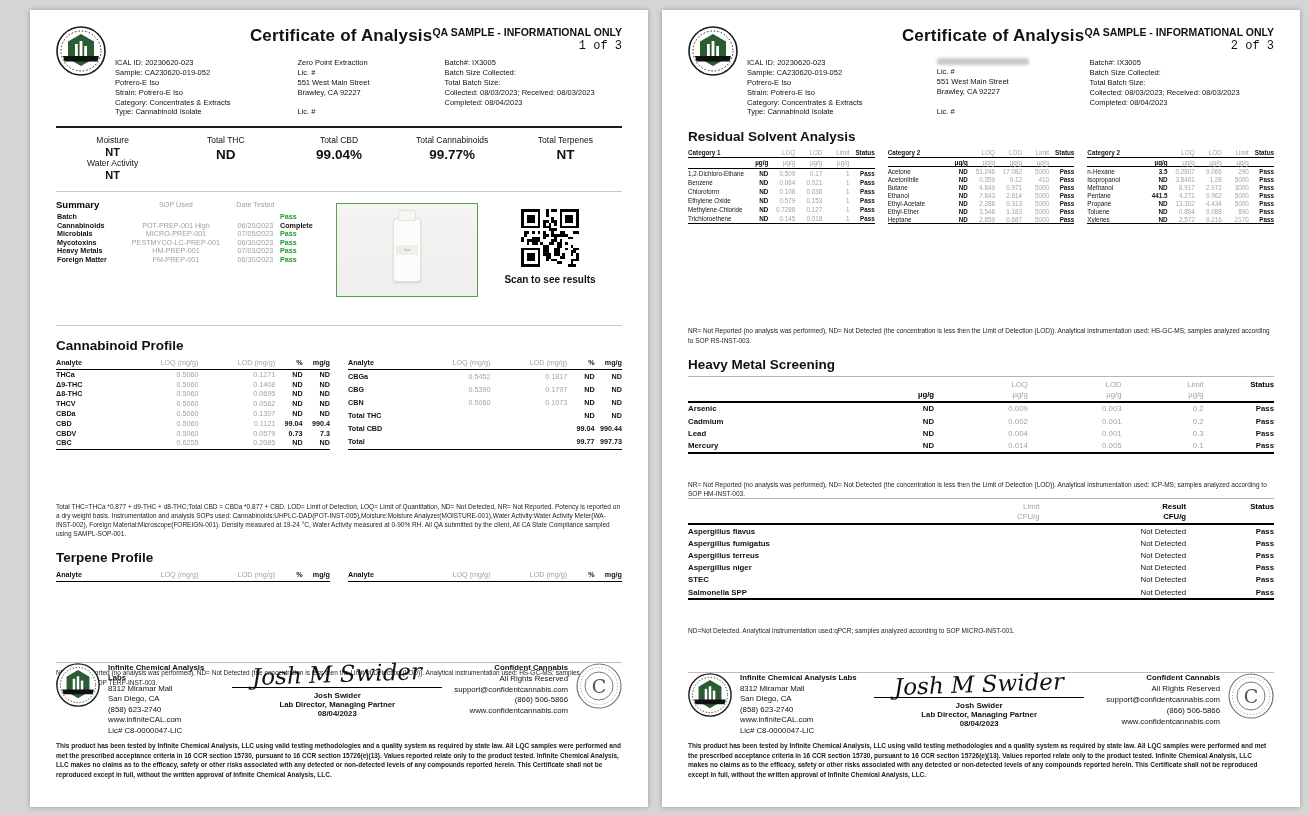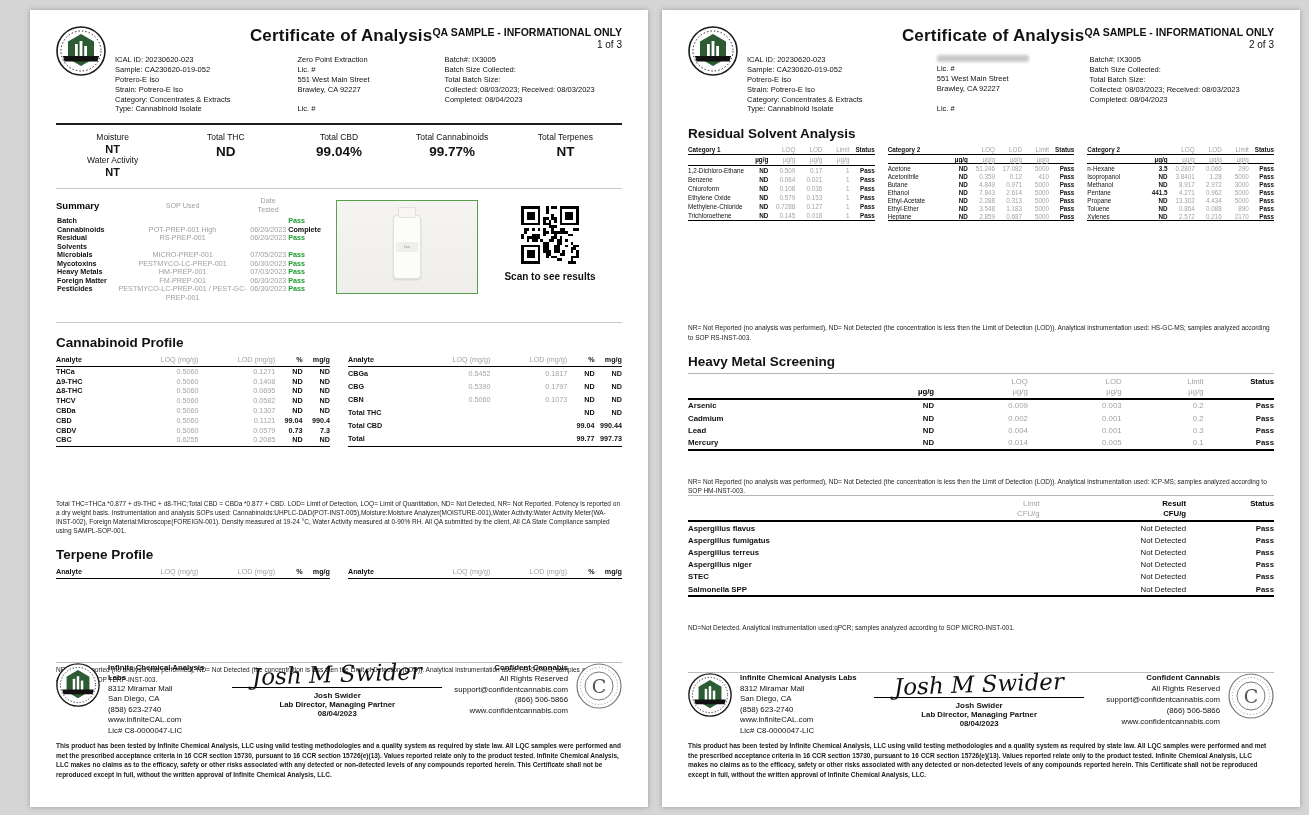--- a/index.html
+++ b/index.html
@@ -13,21 +13,21 @@
   .inner{padding:16px 26px 0 26px;position:relative;height:781px;box-sizing:border-box;}
 
   
   .coa-header{display:flex;gap:9px;}
   .badge{width:50px;height:50px;flex:none;}
   .header-body{flex:1;min-width:0;}
   .header-top{display:flex;justify-content:flex-end;align-items:flex-start;}
   .coa-title{font-size:17px;font-weight:bold;letter-spacing:.2px;}
   .qa-block{text-align:right;}
   .qa-banner{font-size:10.5px;font-weight:bold;}
-  .page-no{font-size:10px;margin-top:1px;}
+  .page-no{font-size:12px;margin-top:1px;font-family:Liberation Mono, monospace;}
   .header-info{display:flex;margin-top:5px;font-size:7.5px;line-height:1.32;}
   .info-col .line{white-space:nowrap;}
   .ic1{flex:0 0 36%;}
   .ic2{flex:0 0 29%;}
   .ic3{flex:1;}
   .blur-bar{width:92px;height:7px;background:#c9c9c9;filter:blur(1.4px);margin-bottom:2px;border-radius:2px;}
 
   
   .metrics{display:flex;border-top:2px solid #1c1c1c;border-bottom:1px solid #c8c8c8;margin-top:9px;padding:7px 0 10px;}
   .metric{flex:1;text-align:center;}
@@ -219,52 +219,40 @@
               <td></td>
               <td class="pass-green">Pass</td>
             </tr>
             <tr>
               <td>Cannabinoids</td>
               <td>POT-PREP-001 High</td>
               <td>06/20/2023</td>
               <td>Complete</td>
             </tr>
             <tr>
-              <td>Residual Solvents</td>
-              <td>RS-PREP-001</td>
-              <td>06/20/2023</td>
-              <td class="pass-green">Pass</td>
-            </tr>
-            <tr>
               <td>Microbials</td>
               <td>MICRO-PREP-001</td>
               <td>07/05/2023</td>
               <td class="pass-green">Pass</td>
             </tr>
             <tr>
               <td>Mycotoxins</td>
               <td>PESTMYCO-LC-PREP-001</td>
               <td>06/30/2023</td>
               <td class="pass-green">Pass</td>
             </tr>
             <tr>
               <td>Heavy Metals</td>
               <td>HM-PREP-001</td>
               <td>07/03/2023</td>
               <td class="pass-green">Pass</td>
             </tr>
             <tr>
               <td>Foreign Matter</td>
               <td>FM-PREP-001</td>
-              <td>06/30/2023</td>
-              <td class="pass-green">Pass</td>
-            </tr>
-            <tr>
-              <td>Pesticides</td>
-              <td>PESTMYCO-LC-PREP-001 / PEST-GC-PREP-001</td>
               <td>06/30/2023</td>
               <td class="pass-green">Pass</td>
             </tr>
           </tbody>
       </table>
       <div class="product-box">
         <div class="vial">
             <div class="vial-label">Iso</div>
           </div>
       </div>

